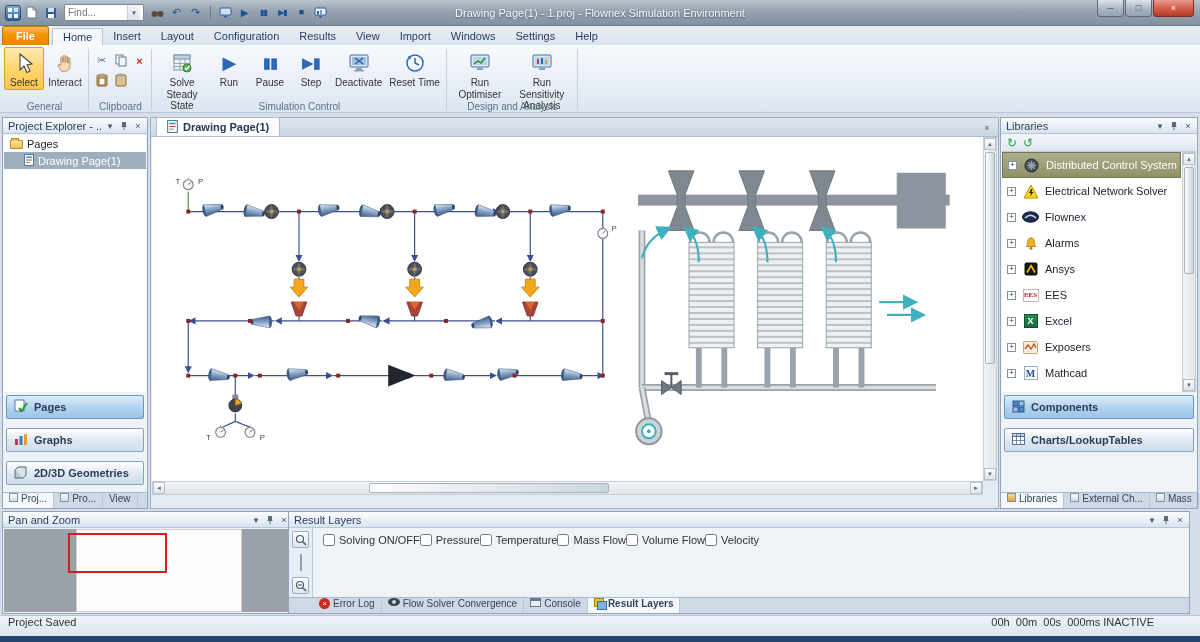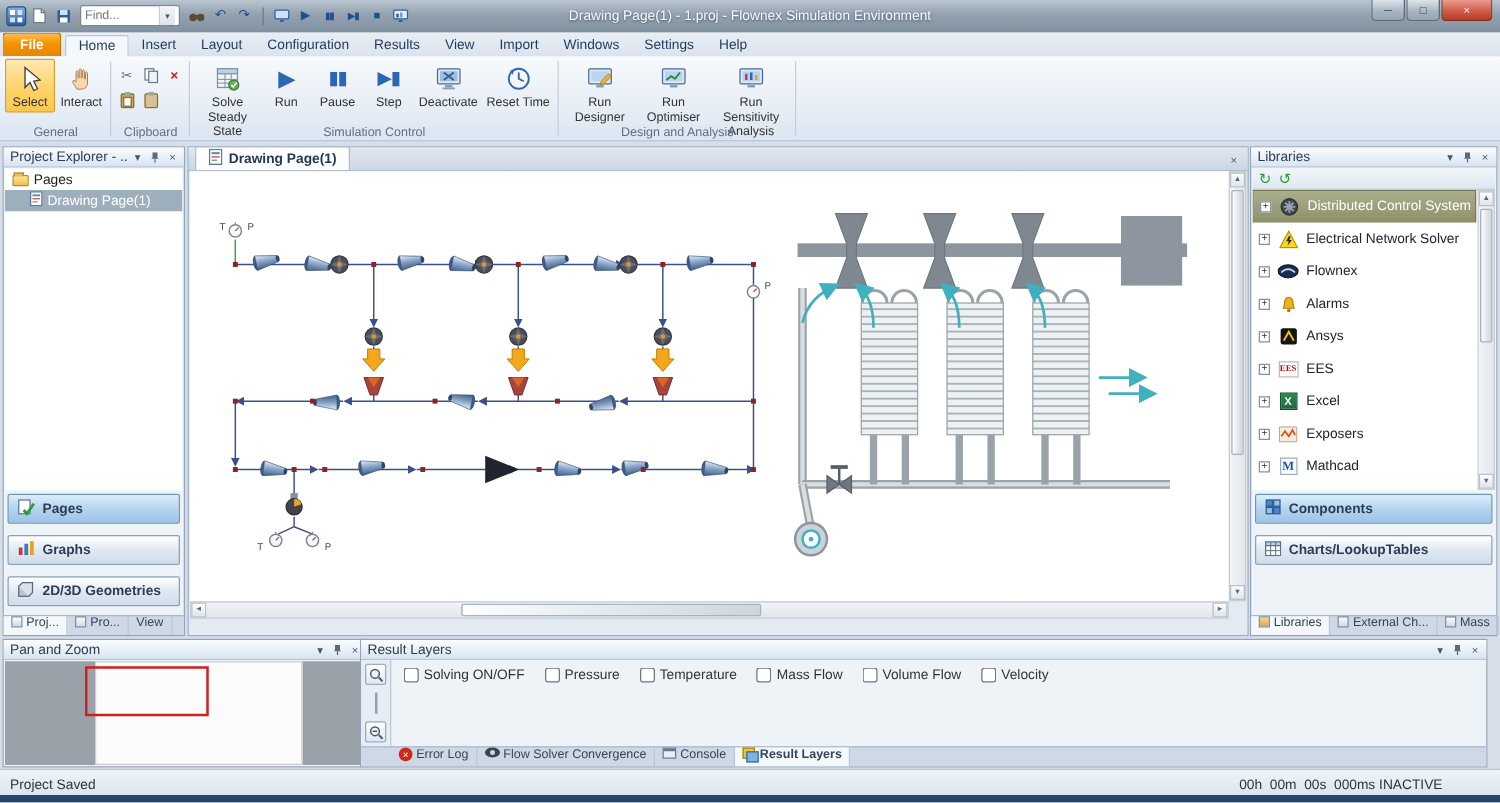--- a/index.html
+++ b/index.html
@@ -93,34 +93,34 @@
 
 .pz-body{position:absolute;left:1px;top:17px;right:1px;bottom:1px;background:#9aa1a8;overflow:hidden}
 .pz-page{position:absolute;left:72px;top:0;width:166px;height:100%;background:#fbfbfb;border:1px solid #cfcfcf}
 .pz-view{position:absolute;left:64px;top:4px;width:99px;height:40px;border:2px solid #cf2020}
 
 
 .rl-left{position:absolute;left:0;top:16px;bottom:16px;width:24px;background:#e6edf4;border-right:1px solid #bcc9d8}
 .rl-btn{position:absolute;left:3px;width:17px;height:17px;border:1px solid #9cadc0;border-radius:2px;
   background:linear-gradient(#fff,#dde6ef);display:flex;align-items:center;justify-content:center}
 .rl-slider{position:absolute;left:11px;top:26px;bottom:26px;width:2px;background:#8fa2b5}
-.rl-checks{position:absolute;left:34px;top:22px;display:flex;gap:16px;align-items:center}
+.rl-checks{position:absolute;left:34px;top:22px;display:flex;align-items:center}
 .chk{display:flex;align-items:center;gap:4px;color:#333}
 .chk input{width:12px;height:12px}
 .errball{width:11px;height:11px;border-radius:50%;background:#cc2a1e;color:#fff;font-size:8px;display:inline-flex;align-items:center;justify-content:center;line-height:1}
 .eyeico{width:12px;height:8px;border-radius:50%;background:#3a4450;position:relative}
 .eyeico:after{content:"";position:absolute;left:4px;top:2px;width:4px;height:4px;border-radius:50%;background:#cfd6dd}
 .conico{width:11px;height:9px;border:1px solid #66788c;background:#e8eef4;position:relative}
 .conico:after{content:"";position:absolute;left:0;top:0;right:0;height:2px;background:#66788c}
 .layico{width:11px;height:10px;position:relative}
 .layico:before{content:"";position:absolute;left:0;top:0;width:8px;height:7px;background:#f0c23a;border:1px solid #a8860f}
 .layico:after{content:"";position:absolute;left:3px;top:3px;width:8px;height:7px;background:#7fb3e0;border:1px solid #3a6da0}
 
 
-.statusbar{position:absolute;top:615px;left:0;width:1200px;height:24px;display:flex;align-items:center;padding:0 8px;
+.statusbar{position:absolute;top:615px;left:0;width:1200px;height:24px;display:flex;align-items:flex-start;padding:0 8px;
   background:linear-gradient(#eff4f9,#d8e2ed);border-top:1px solid #b6c4d4;color:#333}
 .bstrip{position:absolute;top:636px;left:0;width:1200px;height:6px;background:#24456e}
 </style>
 </head>
 <body>
 
 <div class="titlebar">
   <div class="qat">
     <span class="appico">
       <svg width="10" height="10" viewBox="0 0 10 10">
@@ -291,31 +291,20 @@
             <path d="M10 5v5l4 2" stroke="#2b67b5" stroke-width="1.5" fill="none"></path>
             <path d="M3 3l3 1-1 3z" fill="#2b67b5"></path>
           </svg>
       </span>
       <span>Reset Time</span>
     </div>
     <div class="glabel">Simulation Control</div>
   </div>
 
   <div class="rgroup">
-    <div class="bbtn" style="max-width:58px">
-      <span class="bico">
-        <svg width="22" height="20" viewBox="0 0 22 20">
-            <rect x="2" y="2" width="18" height="12" rx="1" fill="#dce9f5" stroke="#4a6c94"></rect>
-            <rect x="4" y="4" width="14" height="8" fill="#b9d5ec"></rect>
-            <rect x="8" y="15" width="6" height="2" fill="#8aa0b8"></rect>
-            <path d="M12 12l6-6 2 2-6 6-3 1z" fill="#f2b02e" stroke="#a87818" stroke-width="0.7"></path>
-          </svg>
-      </span>
-      <span>Run Designer</span>
-    </div>
     <div class="bbtn" style="max-width:58px">
       <span class="bico">
         <svg width="22" height="20" viewBox="0 0 22 20">
             <rect x="2" y="2" width="18" height="12" rx="1" fill="#dce9f5" stroke="#4a6c94"></rect>
             <rect x="4" y="4" width="14" height="8" fill="#b9d5ec"></rect>
             <rect x="8" y="15" width="6" height="2" fill="#8aa0b8"></rect>
             <path d="M5 11l4-3 3 2 4-5" stroke="#2a8a3a" stroke-width="1.5" fill="none"></path>
           </svg>
       </span>
       <span>Run Optimiser</span>

